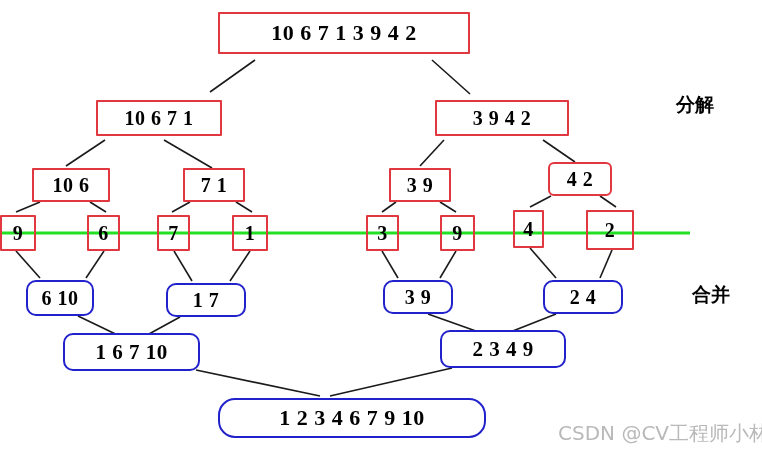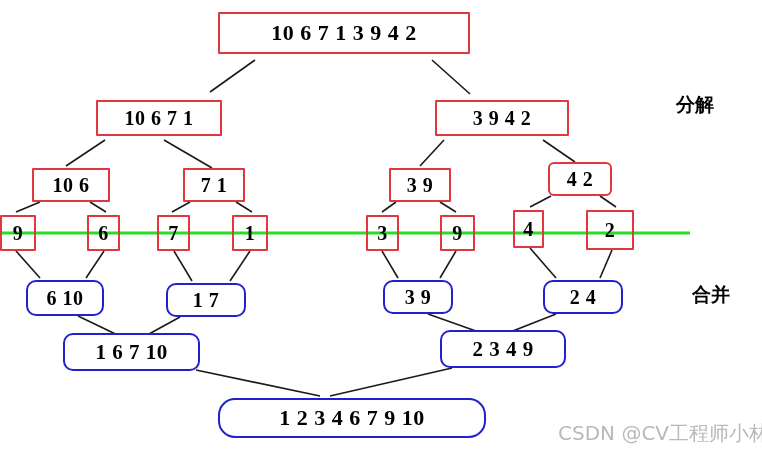--- a/index.html
+++ b/index.html
@@ -111,21 +111,21 @@
       <div class="node divide" style="left: 0px; top: 215px; width: 36px; height: 36px; font-size: 20px;">9</div>
       <div class="node divide" style="left: 87px; top: 215px; width: 33px; height: 36px; font-size: 20px;">6</div>
       <div class="node divide" style="left: 157px; top: 215px; width: 33px; height: 36px; font-size: 20px;">7</div>
       <div class="node divide" style="left: 232px; top: 215px; width: 36px; height: 36px; font-size: 20px;">1</div>
       <div class="node divide" style="left: 366px; top: 215px; width: 33px; height: 36px; font-size: 20px;">3</div>
       <div class="node divide" style="left: 440px; top: 215px; width: 35px; height: 36px; font-size: 20px;">9</div>
       <div class="node divide" style="left: 513px; top: 210px; width: 31px; height: 38px; font-size: 20px;">4</div>
       <div class="node divide" style="left: 586px; top: 210px; width: 48px; height: 40px; font-size: 20px;">2</div>
     </div>
   <div id="merge-layer">
-      <div class="node merge" style="left: 26px; top: 280px; width: 78px; height: 36px; font-size: 20px;">6 10</div>
+      <div class="node merge" style="left: 26px; top: 280px; width: 68px; height: 36px; font-size: 20px;">6 10</div>
       <div class="node merge" style="left: 166px; top: 283px; width: 80px; height: 34px; font-size: 20px;">1 7</div>
       <div class="node merge" style="left: 383px; top: 280px; width: 70px; height: 34px; font-size: 20px;">3 9</div>
       <div class="node merge" style="left: 543px; top: 280px; width: 80px; height: 34px; font-size: 20px;">2 4</div>
       <div class="node merge" style="left: 63px; top: 333px; width: 137px; height: 38px; font-size: 21px; font-family: Liberation Serif, serif;">1 6 7 10</div>
       <div class="node merge" style="left: 440px; top: 330px; width: 126px; height: 38px; font-size: 21px;">2 3 4 9</div>
       <div class="node merge" style="left: 218px; top: 398px; width: 268px; height: 40px; font-size: 22px; border-radius: 17px;">1 2 3 4 6 7 9 10</div>
     </div>
 
   <div class="side-label" style="left:676px; top:92px;">分解</div>
   <div class="side-label" style="left:692px; top:282px;">合并</div>

